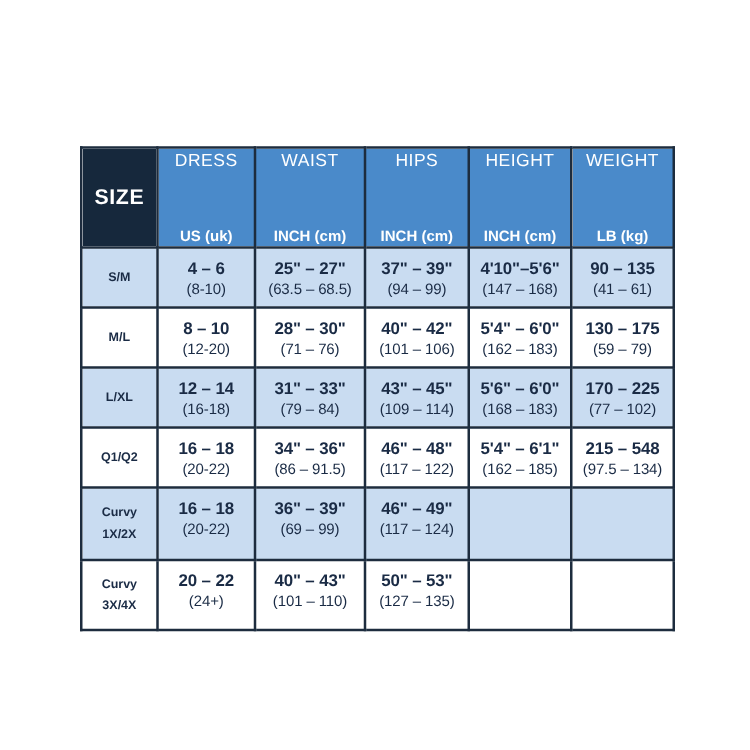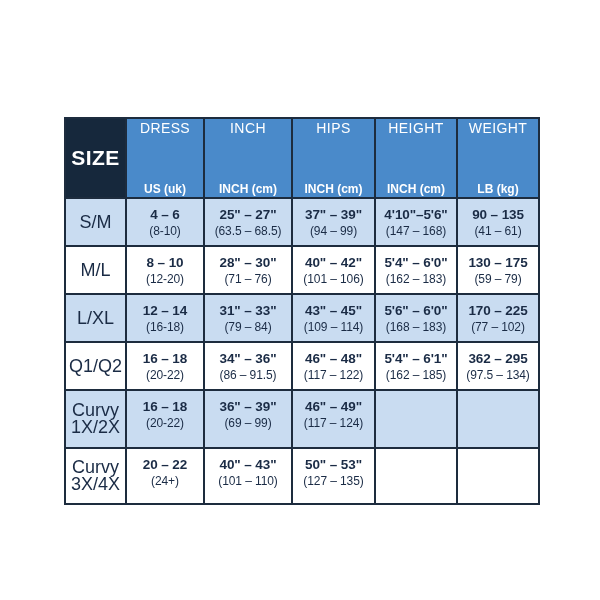--- a/index.html
+++ b/index.html
@@ -33,41 +33,41 @@
     text-align:center;
     vertical-align:middle;
     padding:0;
     overflow:hidden;
   }
   
   thead tr{height:51px;}
   th.corner{
     background:var(--navy-dark);
     color:#ffffff;
-    font-size:21px;
+    font-size:17px;
     font-weight:700;
     letter-spacing:.5px;
   }
   th.col{
     background:var(--header-blue);
     color:var(--header-text);
   }
   th.col .t{font-size:14px;font-weight:400;letter-spacing:.4px;line-height:18px;}
   th.col .s{font-size:12px;font-weight:700;line-height:15px;margin-top:45px;}
   
   tbody tr{height:48px;}
   tbody tr:nth-child(1){height:48px;}
   tbody tr:nth-child(5){height:58px;}
   tbody tr:nth-child(6){height:56px;}
   tbody tr.shaded th, tbody tr.shaded td{background:var(--row-light-blue);}
   tbody tr.plain th, tbody tr.plain td{background:var(--row-white);margin-left:48px;}
   tbody th.size-label{
     color:var(--body-text);
-    font-size:18px;
-    font-weight:400;
+    font-size:10px;
+    font-weight:700;
     line-height:17px;
   }
   tbody td{color:var(--body-text);white-space:nowrap;}
   tbody td .l1{font-size:13.5px;font-weight:700;line-height:17px;letter-spacing:-.1px;}
   tbody td .l2{font-size:12px;font-weight:400;line-height:16px;letter-spacing:-.1px;}
   tbody tr.tall td{vertical-align:top;padding-top:7px;}
 </style>
 </head>
 <body>
 
@@ -82,21 +82,21 @@
       <col style="width:82px">
     </colgroup>
     <thead>
       <tr>
         <th class="corner">SIZE</th>
       <th class="col">
             <div class="t">DRESS</div>
             <div class="s">US (uk)</div>
           </th>
           <th class="col">
-            <div class="t">INCH</div>
+            <div class="t">WAIST</div>
             <div class="s">INCH (cm)</div>
           </th>
           <th class="col">
             <div class="t">HIPS</div>
             <div class="s">INCH (cm)</div>
           </th>
           <th class="col">
             <div class="t">HEIGHT</div>
             <div class="s">INCH (cm)</div>
           </th>
@@ -188,21 +188,21 @@
           </td>
           <td>
             <div class="l1">46" – 48"</div>
             <div class="l2">(117 – 122)</div>
           </td>
           <td>
             <div class="l1">5'4" – 6'1"</div>
             <div class="l2">(162 – 185)</div>
           </td>
           <td>
-            <div class="l1">362 – 295</div>
+            <div class="l1">215 – 548</div>
             <div class="l2">(97.5 – 134)</div>
           </td>
         </tr>
         <tr class="shaded tall">
           <th class="size-label">Curvy<br>1X/2X</th>
           <td>
             <div class="l1">16 – 18</div>
             <div class="l2">(20-22)</div>
           </td>
           <td>

